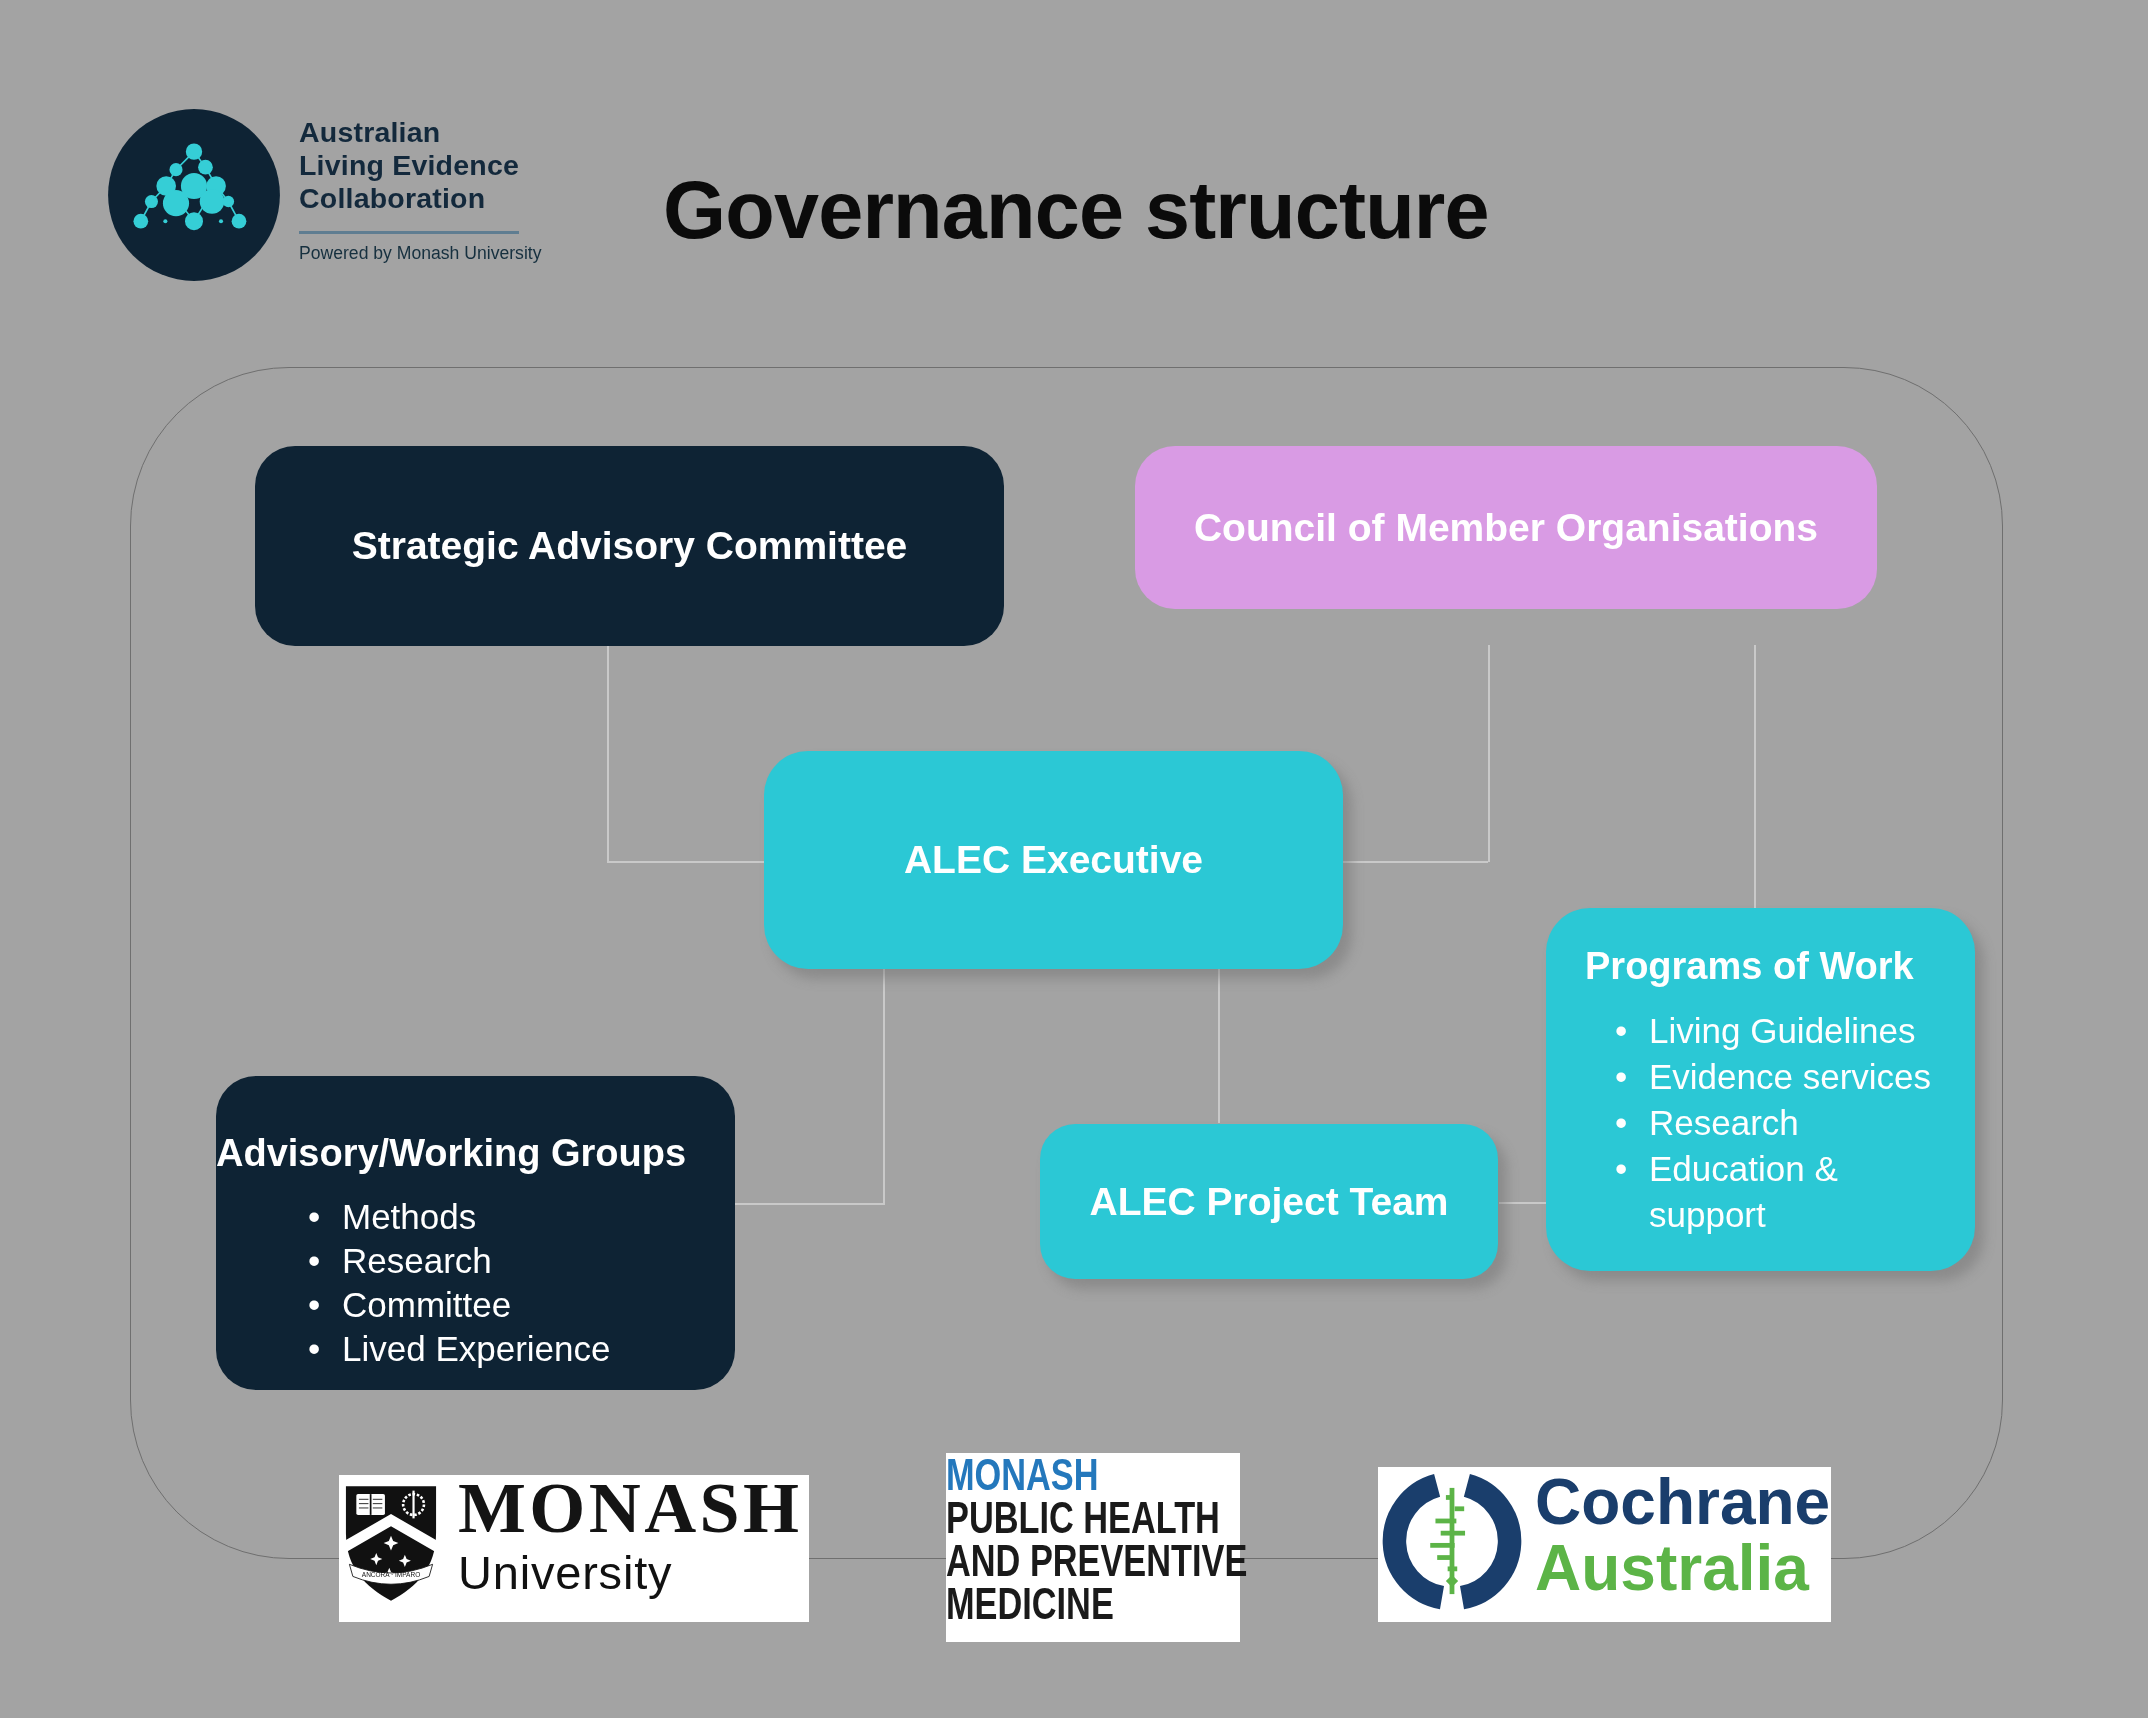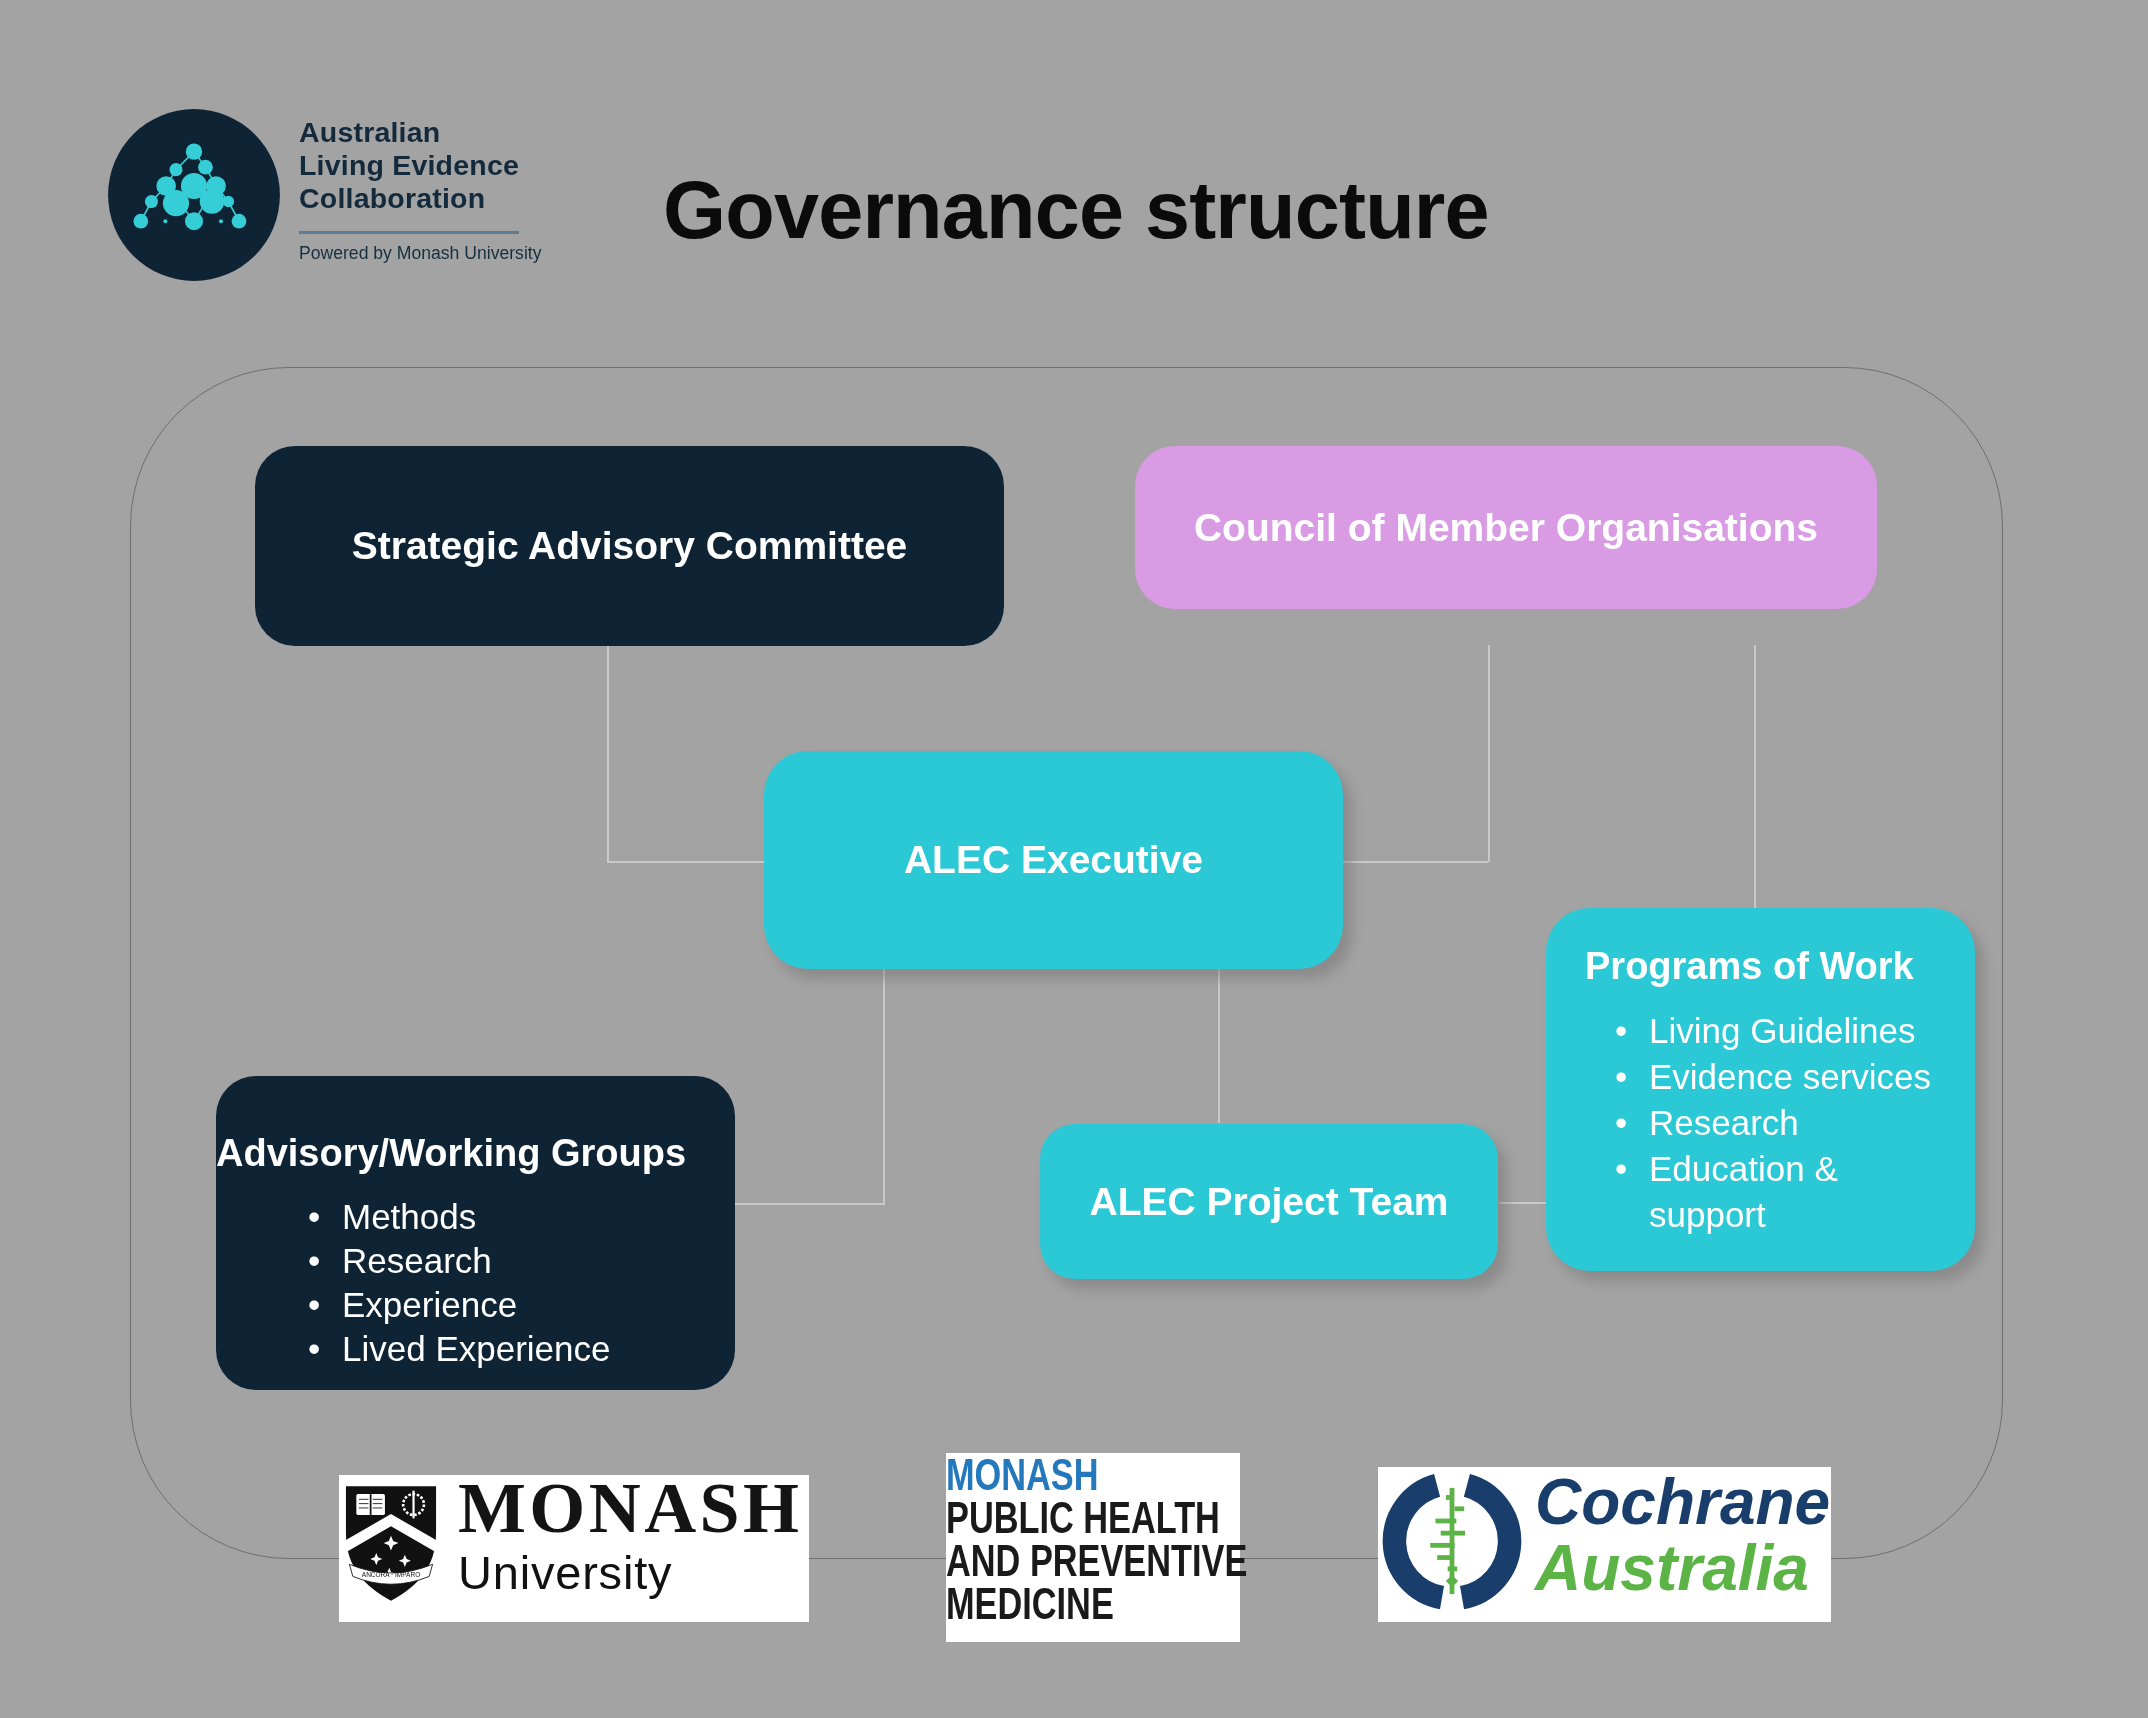--- a/index.html
+++ b/index.html
@@ -49,21 +49,21 @@
   .monash-serif{font-family:"Liberation Serif", serif;font-size:72px;font-weight:bold;
                 letter-spacing:3.4px;line-height:67px;}
   .monash-sans{font-family:"Liberation Sans", sans-serif;font-size:47px;font-weight:300;
                line-height:62px;letter-spacing:0.8px;color:#111;}
   .sph-group{left:946px;top:1453px;width:294px;height:189px;display:block;}
   .sph-line{font-size:44px;font-weight:bold;line-height:43px;color:#1a1a1a;
             transform:scaleX(0.78);transform-origin:left;white-space:nowrap;}
   .sph-line.blue{color:#2478bc;}
   .cochrane-group{left:1378px;top:1467px;width:453px;height:155px;}
   .cochrane-ring{width:148px;height:148px;}
-  .cochrane-words{margin-left:9px;margin-top:1.7px;font-style:italic;}
+  .cochrane-words{margin-left:9px;margin-top:1.7px;}
   .cochrane-l1{font-size:64px;font-weight:bold;color:#1a3e6c;line-height:67px;}
   .cochrane-l2{font-size:64px;font-weight:bold;color:#5cb447;line-height:65px;}
 </style>
 </head>
 <body>
 
 <div class="stage">
 
   <div class="alec-logo">
     <svg viewBox="0 0 220 220" width="180" height="180">
@@ -126,21 +126,21 @@
 
   <div class="box teal center shadow" style="left:764px;top:751px;width:579px;height:218px;border-radius:44px;">
     <span class="box-label">ALEC Executive</span>
   </div>
 
   <div class="box navy panel advisory" style="left:216px;top:1076px;width:519px;height:314px;">
     <h3>Advisory/Working Groups</h3>
     <ul class="blist">
       <li>Methods</li>
       <li>Research</li>
-      <li>Experience</li>
+      <li>Committee</li>
       <li>Lived Experience</li>
     </ul>
   </div>
 
   <div class="box teal center shadow" style="left:1040px;top:1124px;width:458px;height:155px;border-radius:35px;">
     <span class="box-label">ALEC Project Team</span>
   </div>
 
   <div class="box teal panel programs shadow" style="left:1546px;top:908px;width:429px;height:363px;border-radius:44px;">
     <h3>Programs of Work</h3>

